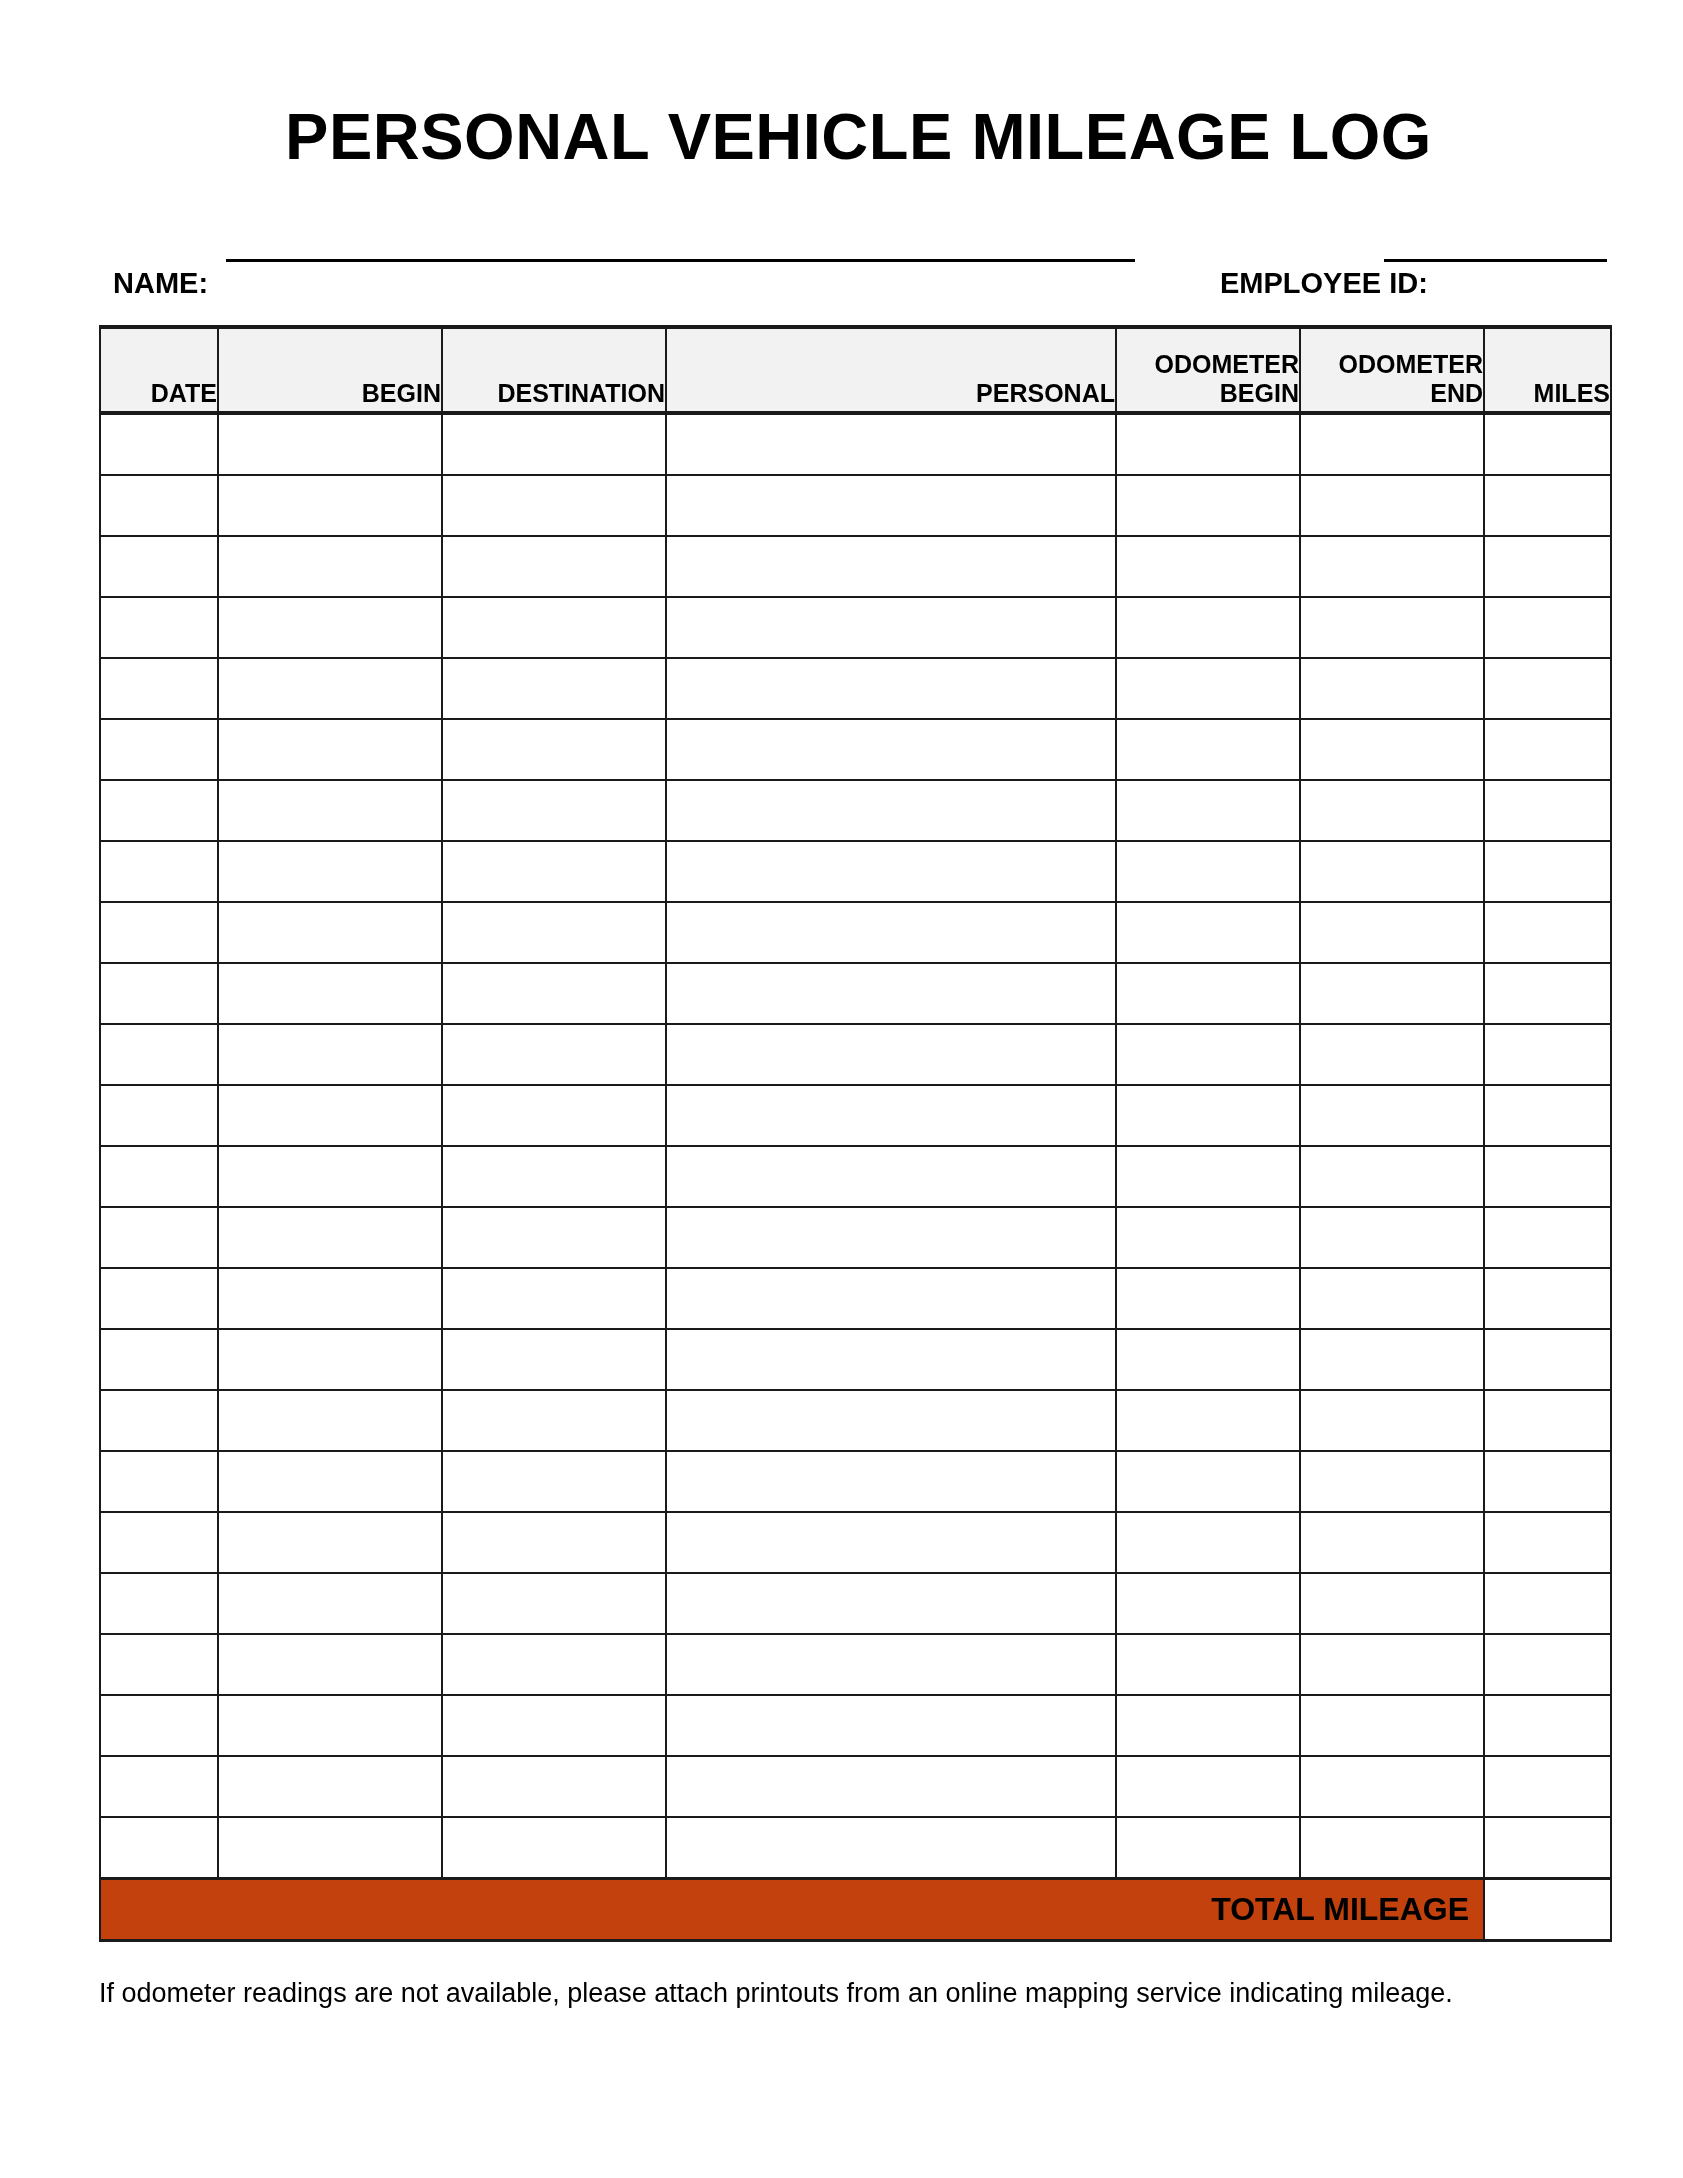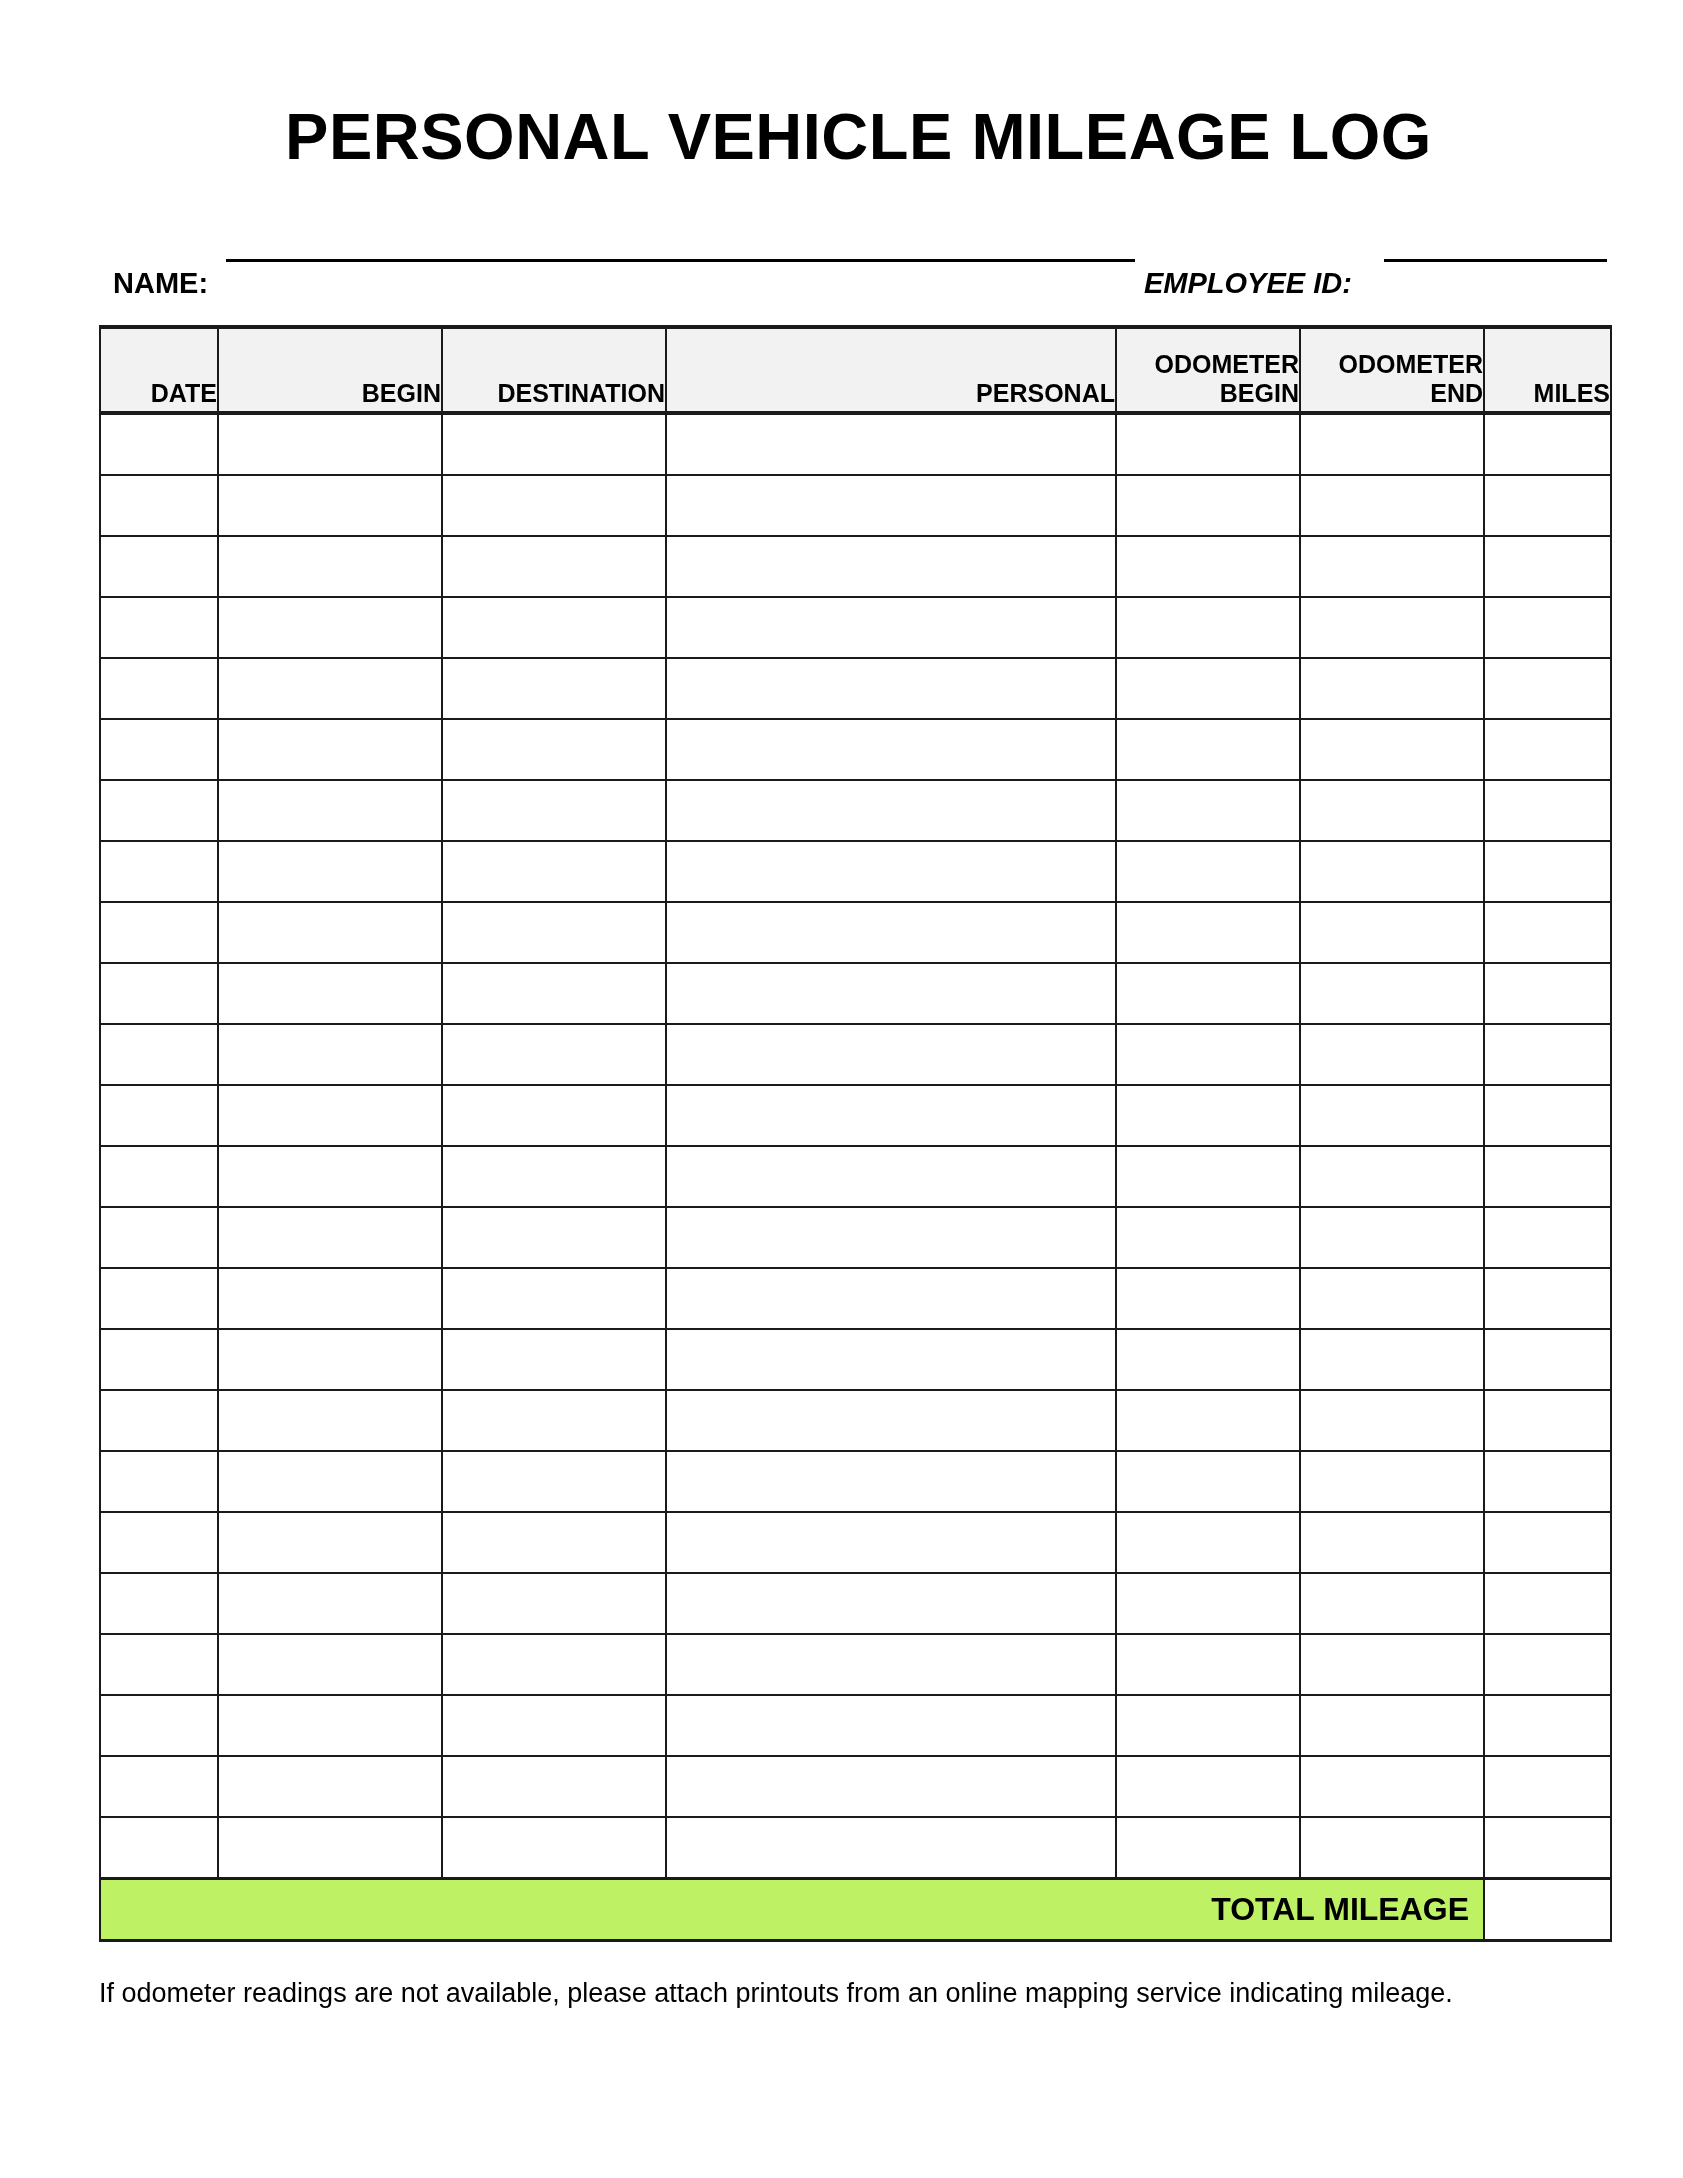--- a/index.html
+++ b/index.html
@@ -7,34 +7,34 @@
     .title { position: absolute; left: 0; width: 1683px; top: 97px; text-align: center; font-weight: bold; font-size: 65px; letter-spacing: 0.5px; line-height: 79px; margin-left: 17px; }
     .field-label { position: absolute; font-weight: bold; font-size: 29px; line-height: 34px; margin-top: 40px; }
     .field-line { position: absolute; height: 0; border-bottom: 3px solid #000; }
     table.log { position: absolute; left: 99px; top: 325px; width: 1511px; border-collapse: collapse; table-layout: fixed; }
     table.log td, table.log th { border: 2.5px solid #1a1a1a; padding: 0; }
     table.log th { background: #f2f2f2; height: 79px; vertical-align: bottom; font-weight: bold; font-size: 25px; line-height: 29px; padding-bottom: 3px; text-align: center; }
     table.log tbody td { height: 59px; background: #fff; }
     table.log tr.head-row th { border-bottom-width: 4px; text-align: right; }
     table.log th, table.log td { border-top-width: 2.5px; }
     table.log thead tr th { border-top-width: 4px; }
-    .total-label { background: #bef264; text-align: right; font-weight: bold; font-size: 32px; padding-right: 14px !important; height: 59px; }
+    .total-label { background: #c2410c; text-align: right; font-weight: bold; font-size: 32px; padding-right: 14px !important; height: 59px; }
     .total-value { background: #fff; }
     table.log tfoot td { border-top-width: 3.5px; border-bottom-width: 3.5px; height: 59px; }
     .footnote { position: absolute; left: 99px; top: 1973px; width: 1436px; font-size: 27px; line-height: 40px; }
   </style>
 </head>
 <body>
 
 <div class="title">PERSONAL VEHICLE MILEAGE LOG</div>
 
 <div class="field-label" style="left:113px; top:226px;">NAME:</div>
 <div class="field-line" style="left:226px; top:259px; width:909px;"></div>
 
-<div class="field-label" style="left:1144px; top:226px;font-style:italic;">EMPLOYEE ID:</div>
+<div class="field-label" style="left:1220px; top:226px;">EMPLOYEE ID:</div>
 <div class="field-line" style="left:1384px; top:259px; width:223px;"></div>
 
 <table class="log">
   <colgroup>
     <col style="width:118px">
     <col style="width:224px">
     <col style="width:224px">
     <col style="width:450px">
     <col style="width:184px">
     <col style="width:184px">

